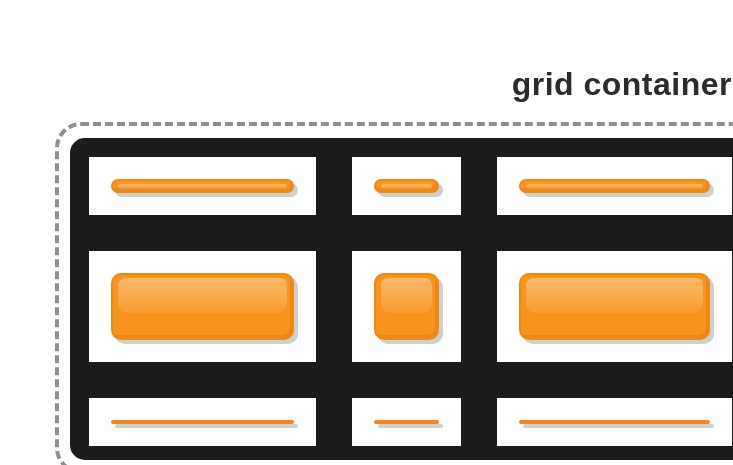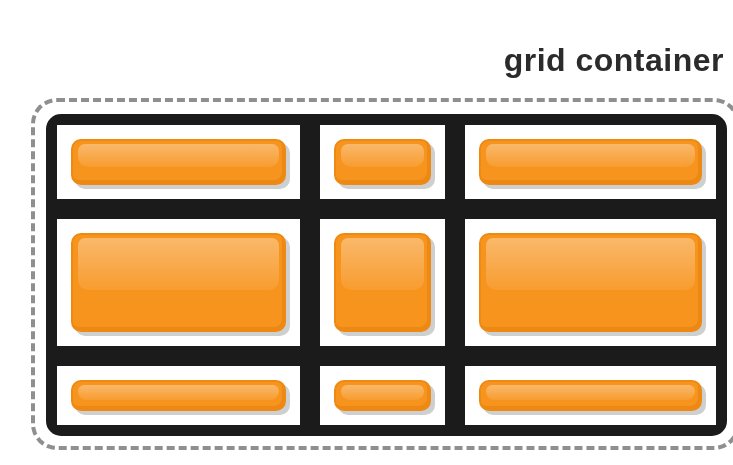--- a/index.html
+++ b/index.html
@@ -4,21 +4,21 @@
 <style>
   :root{
     --item-orange:#F7941E;
     --item-edge:#EE8A12;
     --grid-line:#1B1B1B;
     --container-dash:#8D8F90;
     --shadow:#CDCFD1;
     --background:#FFFFFF;
     --label-text:#2B2B2B;
   }
-  *{box-sizing:border-box;margin:8px;padding:0;}
+  *{box-sizing:border-box;margin:16px;padding:0;}
   html,body{width:733px;height:465px;}
   body{
     position:relative;
     background:var(--background);
     font-family:"Liberation Sans", sans-serif;
     overflow:hidden;
   }
   .label{
     position:absolute;
     top:18px;

